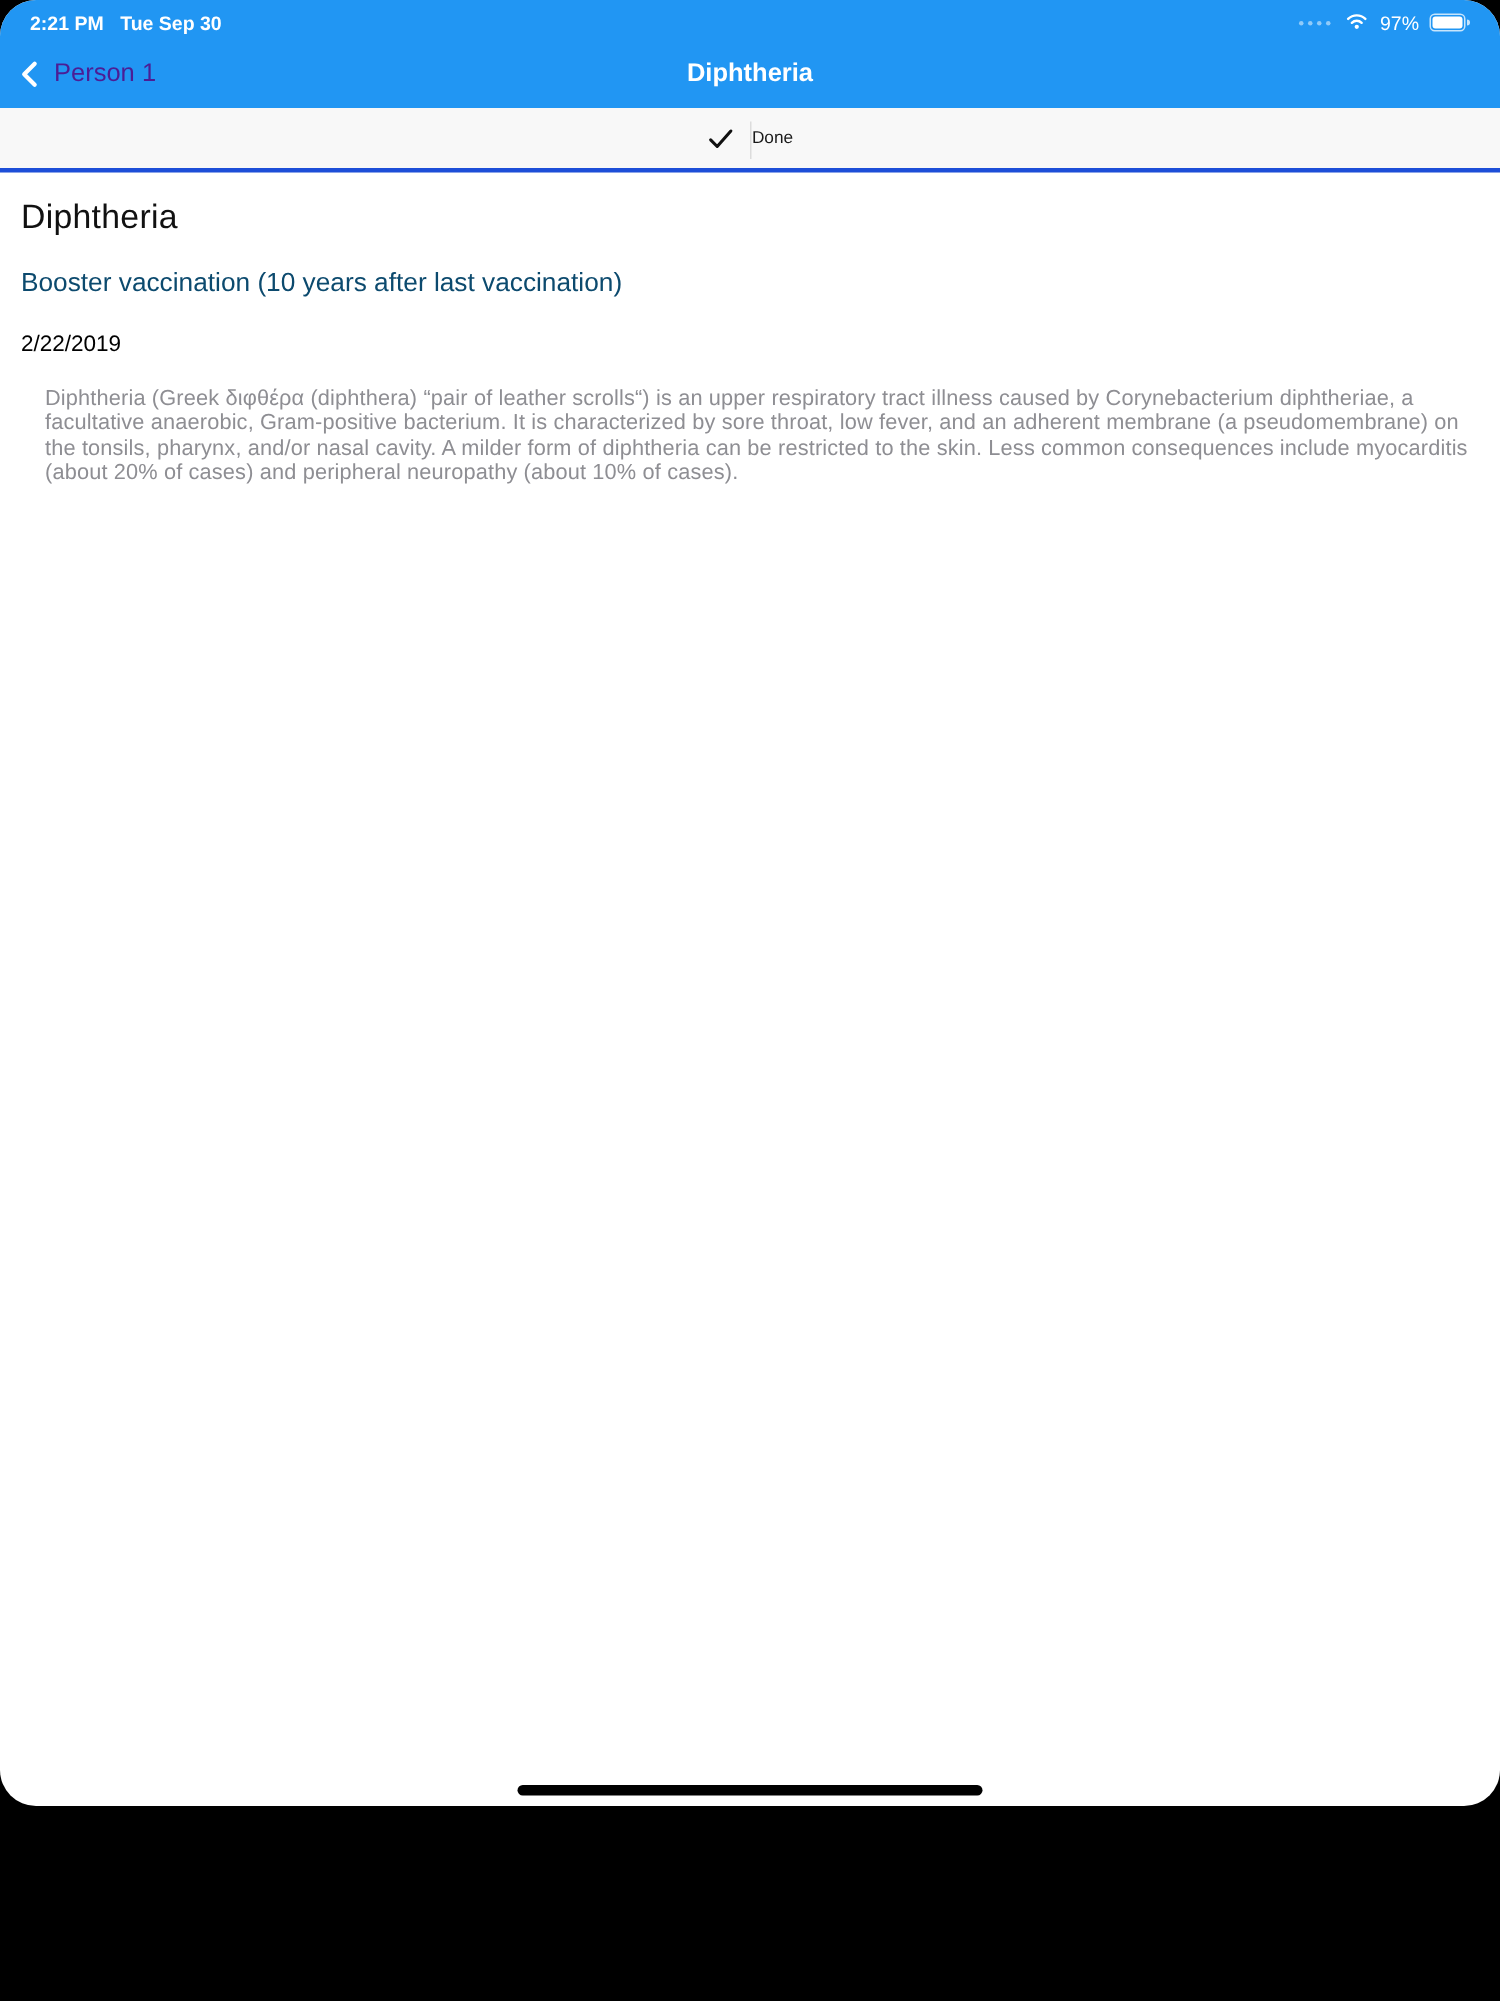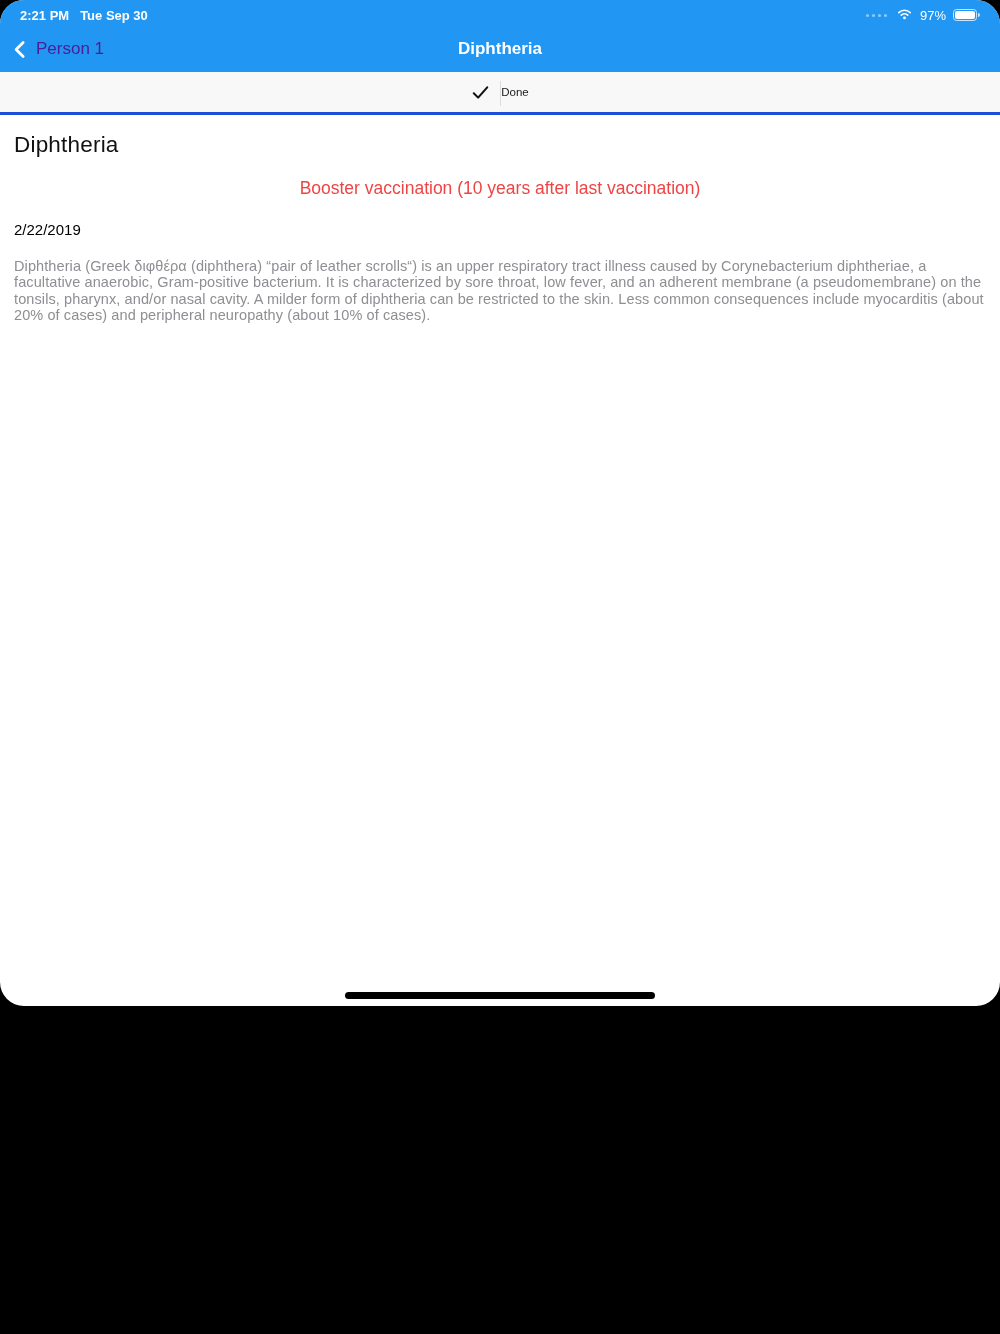--- a/index.html
+++ b/index.html
@@ -5,21 +5,21 @@
   * { box-sizing: border-box; }
   html, body { margin: 0; padding: 0; }
   body {
     width: 1000px; height: 1334px;
     background: #000;
     font-family: "Liberation Sans", sans-serif;
     overflow: hidden;
   }
   .screen {
     position: relative;
-    width: 1000px; height: 1006px;
+    width: 1000px; height: 1204px;
     background: #fff;
     border-radius: 24px;
     overflow: hidden;
   }
 
   
   .header-blue { background: #2196F3; height: 72px; }
   .statusbar {
     height: 26px;
     display: flex; justify-content: space-between; align-items: center;
@@ -75,28 +75,28 @@
 
   
   .content { padding: 0 14px; background: #fff; }
   .content h1 {
     margin: 17px 0 0 0;
     font-size: 22.5px; font-weight: 500; color: #111;
     letter-spacing: 0.2px;
   }
   .content h2 {
     margin: 20px 0 0 0;
-    font-size: 17.5px; font-weight: 400; color: #ef4444; text-align: center;
+    font-size: 17.5px; font-weight: 400; color: #0c4a6e;
   }
   .rec-date {
     margin-top: 22px;
     font-size: 15px; color: #000000;
   }
   .content p {
-    margin: 20px 0 0 0;
+    margin: 20px 0 0 16px;
     font-size: 14.5px; line-height: 16.4px;
     color: #8E8E93; letter-spacing: 0.1px;
   }
 
   
   .home-indicator {
     position: absolute; bottom: 7px; left: 50%;
     transform: translateX(-50%);
     width: 310px; height: 7px;
     background: #000; border-radius: 4px;

